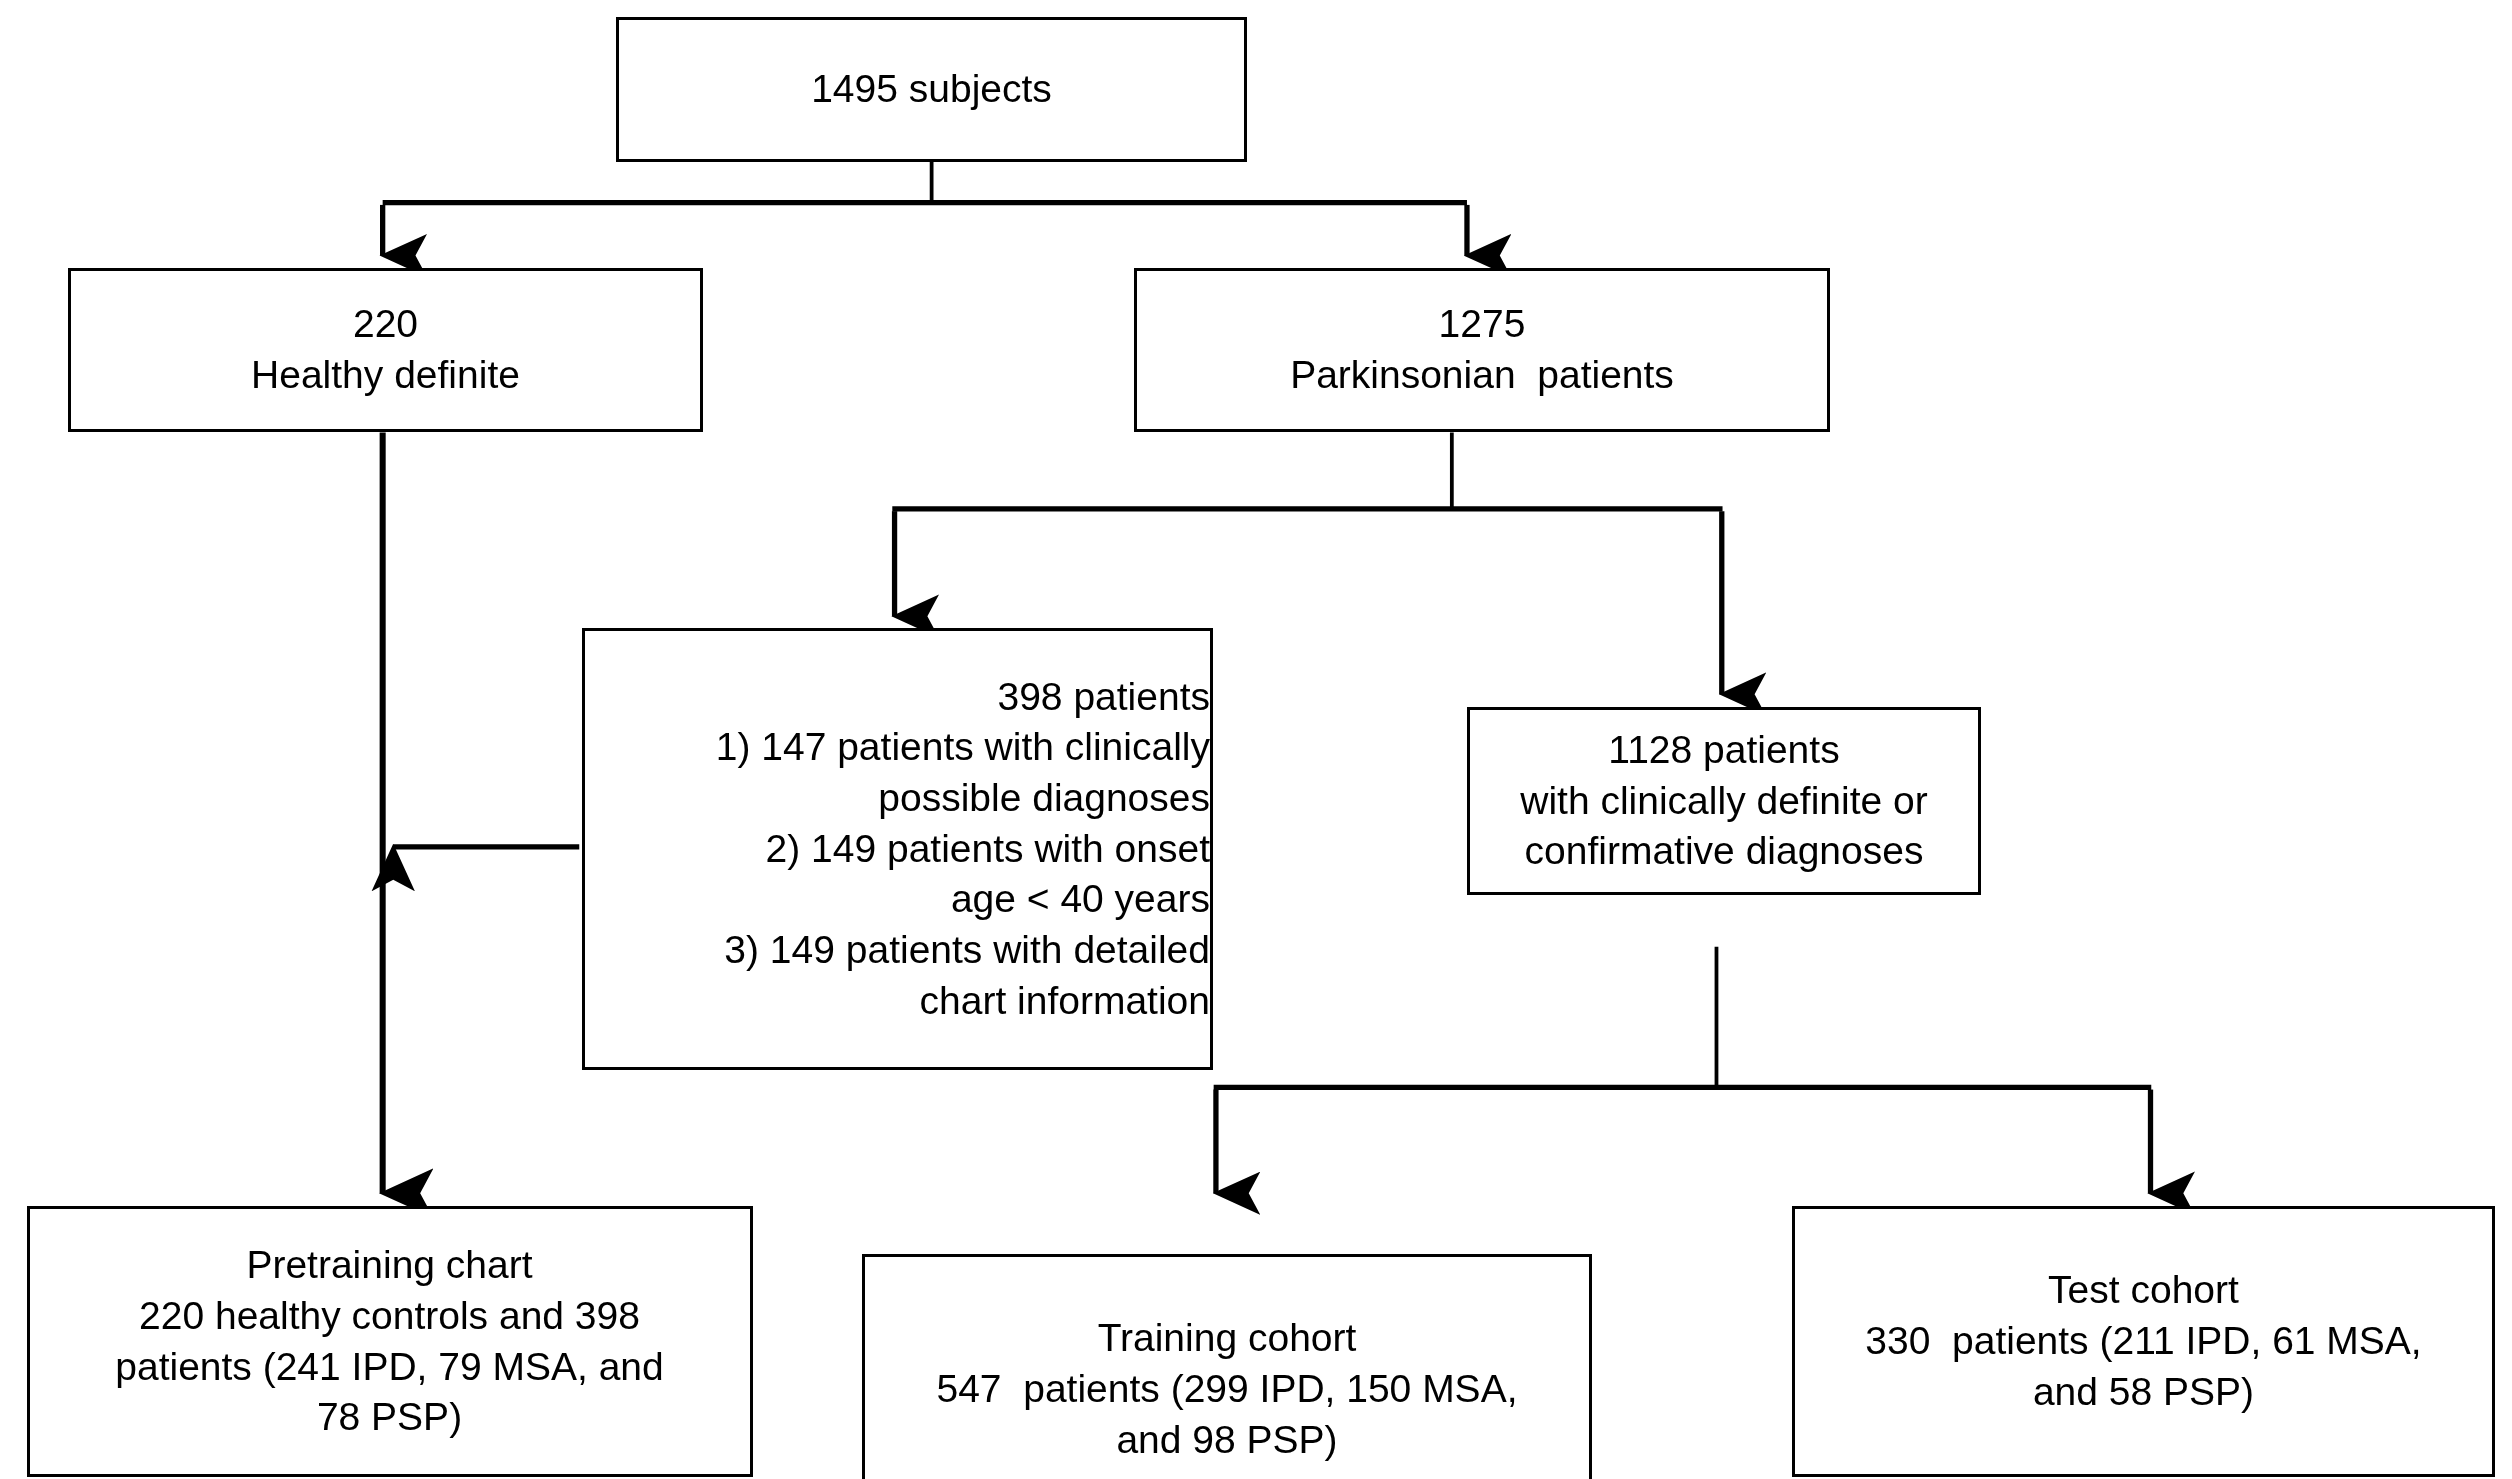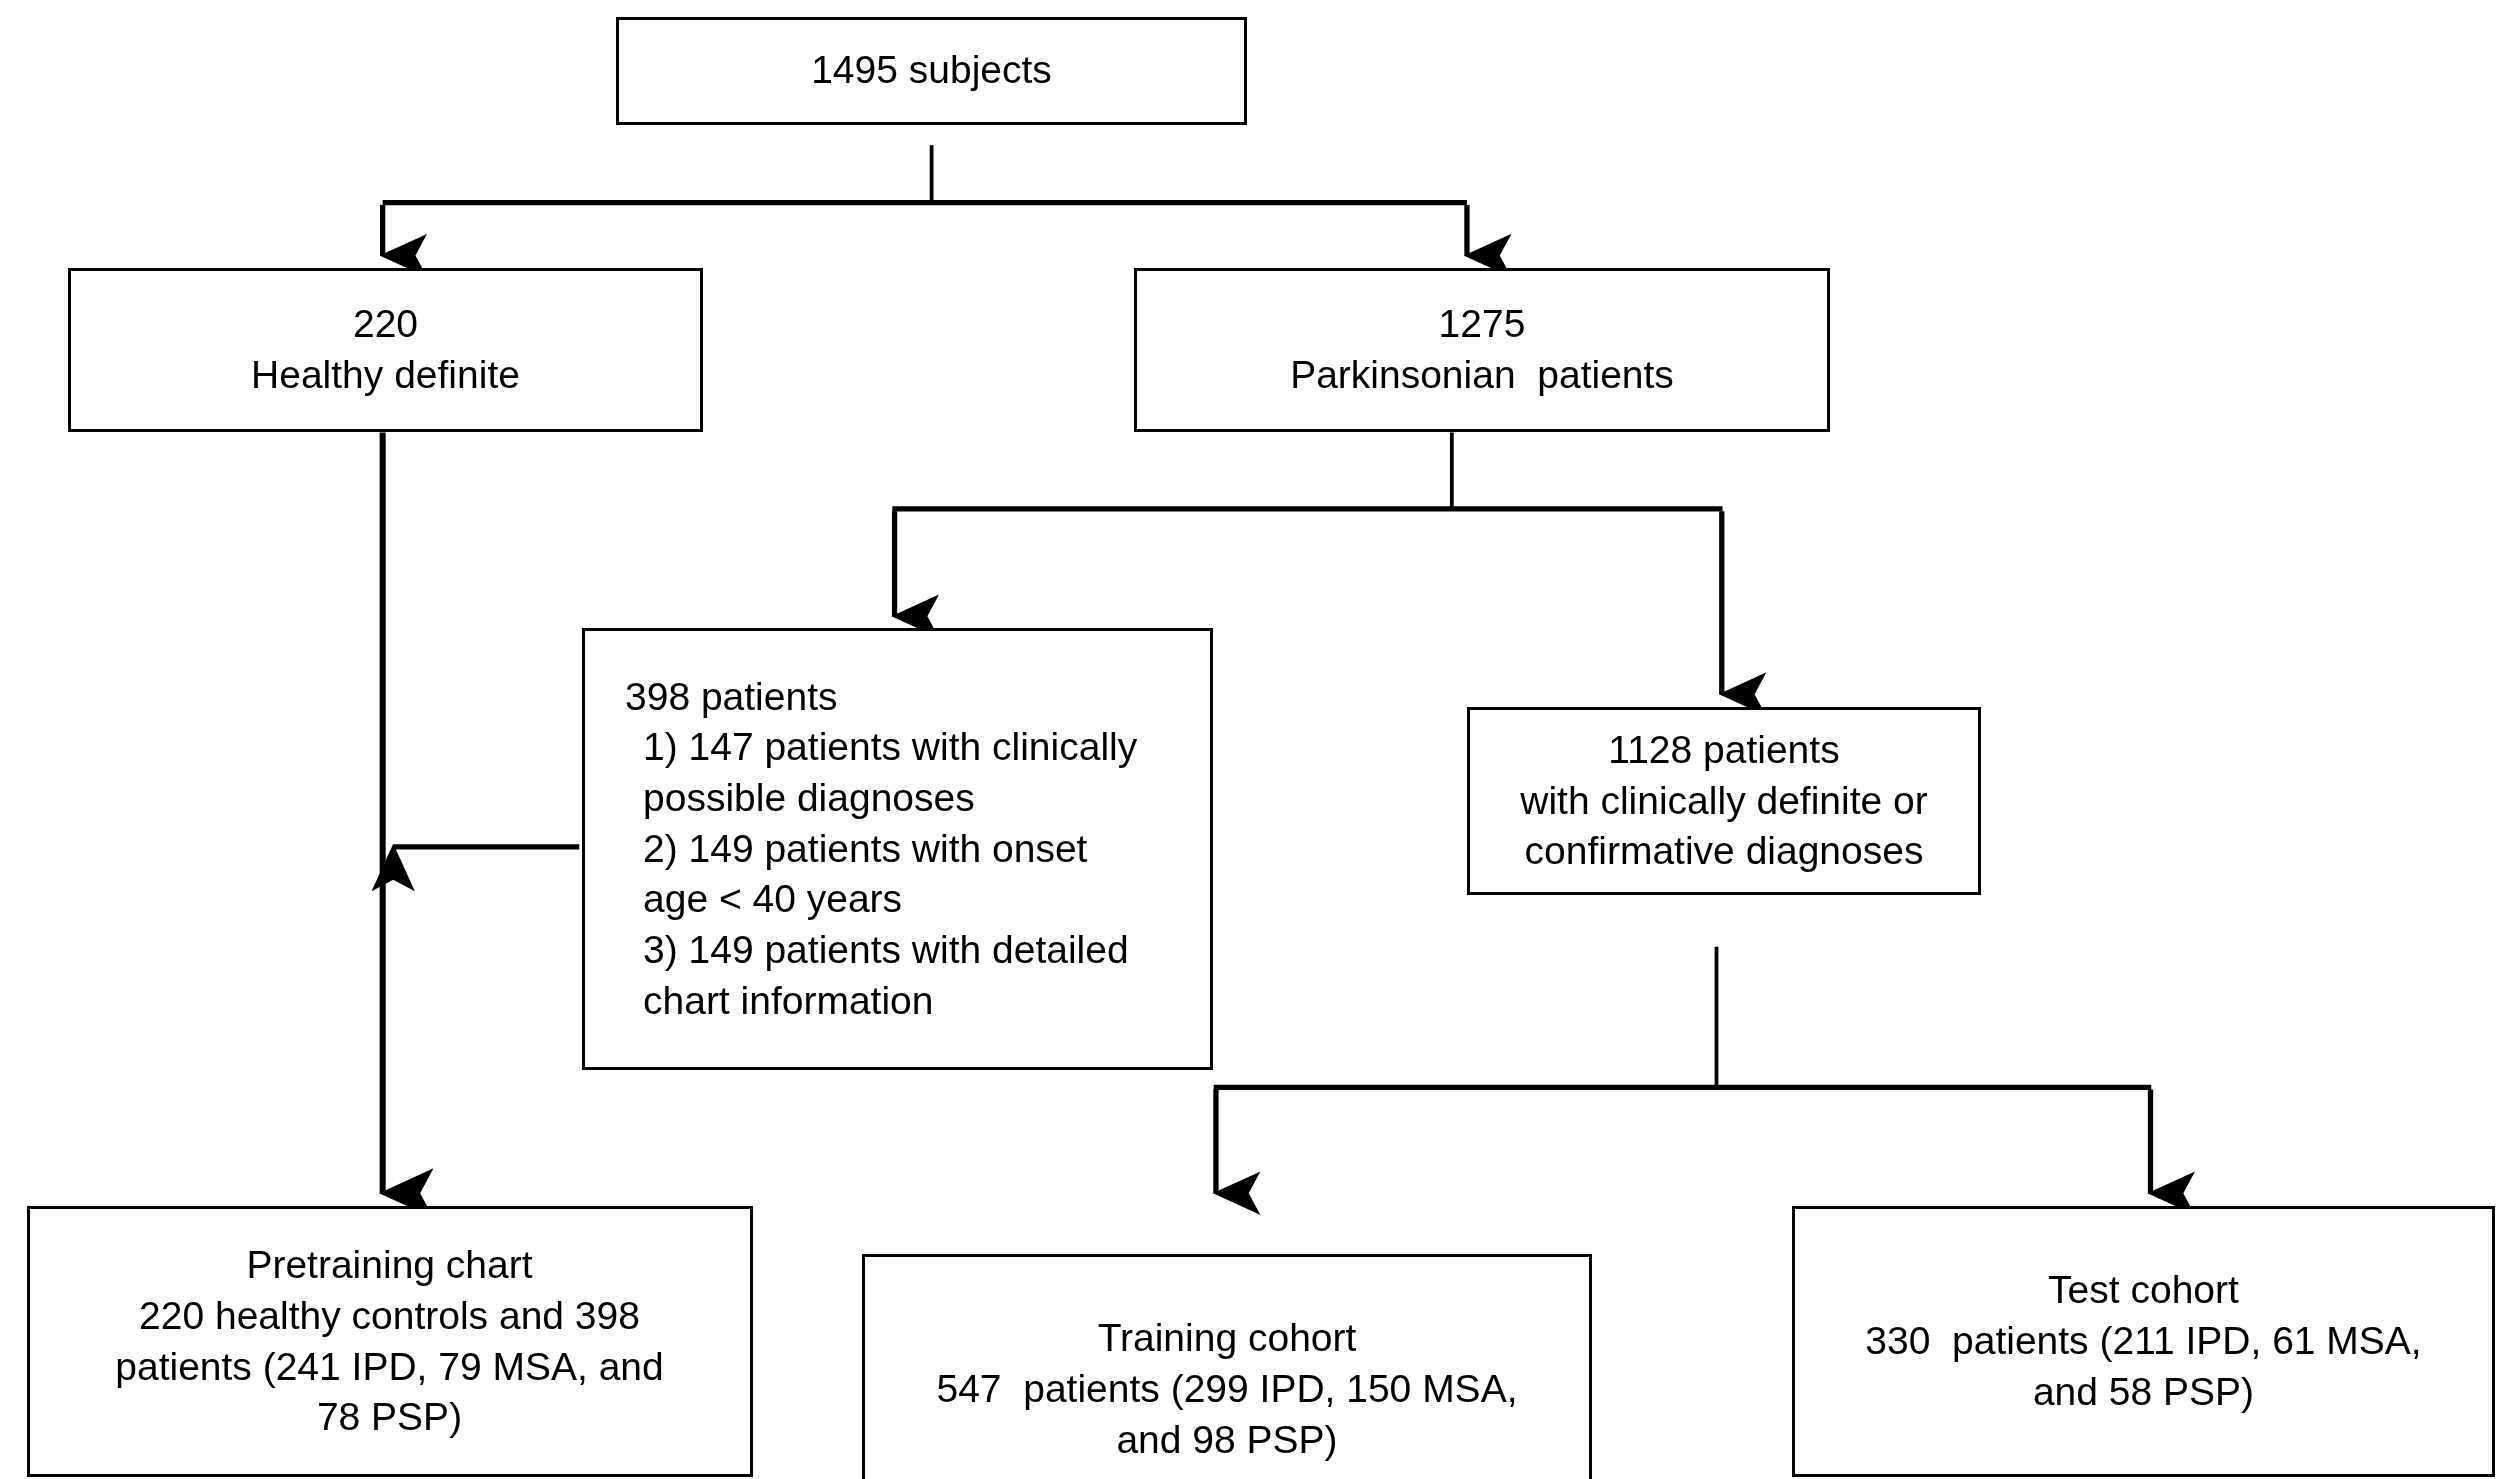--- a/index.html
+++ b/index.html
@@ -32,21 +32,21 @@
     background: #ffffff;
     display: flex;
     flex-direction: column;
     justify-content: center;
     color: #000000;
     font-size: 39px;
     line-height: 1.30;
     z-index: 2;
   }
   .node-box.center  { align-items: center;   text-align: center; }
-  .node-box.leftal  { align-items: flex-start;  text-align: left; padding-left: 40px; }
+  .node-box.leftal  { align-items: flex-end;  text-align: left; padding-left: 40px; }
   .node-line {
     display: block;
     white-space: pre;
   }
   .node-line.ctr { text-align: center; }
   .node-line.lft { text-align: left; padding-left: 18px; }
   .pad-top-title { text-align: center; }
 </style>
 </head>
 <body>
@@ -86,21 +86,21 @@
     </g>
 
     <g>
       <path d="M 2270 1252 L 2270 1438" stroke="#000000" stroke-width="5" fill="none"></path>
       <path d="M 1605 1438 L 2845 1438" stroke="#000000" stroke-width="7" fill="none"></path>
       <path d="M 1608 1441 L 1608 1578" stroke="#000000" stroke-width="7" fill="none" marker-end="url(#arrowdown)"></path>
       <path d="M 2844 1441 L 2844 1578" stroke="#000000" stroke-width="7" fill="none" marker-end="url(#arrowdown)"></path>
     </g>
   </svg>
 
-  <div class="node-box center" style="left:616px; top:16.6px; width:631px; height:108px;">
+  <div class="node-box center" style="left:616px; top:16.6px; width:631px; height:145px;">
     <span class="node-line ctr">1495 subjects</span>
   </div>
 
   <div class="node-box center" style="left:68px; top:268px; width:635px; height:164px;">
     <span class="node-line ctr">220</span>
     <span class="node-line ctr">Healthy definite</span>
   </div>
 
   <div class="node-box center" style="left:1134px; top:268px; width:696px; height:164px;">
     <span class="node-line ctr">1275</span>

